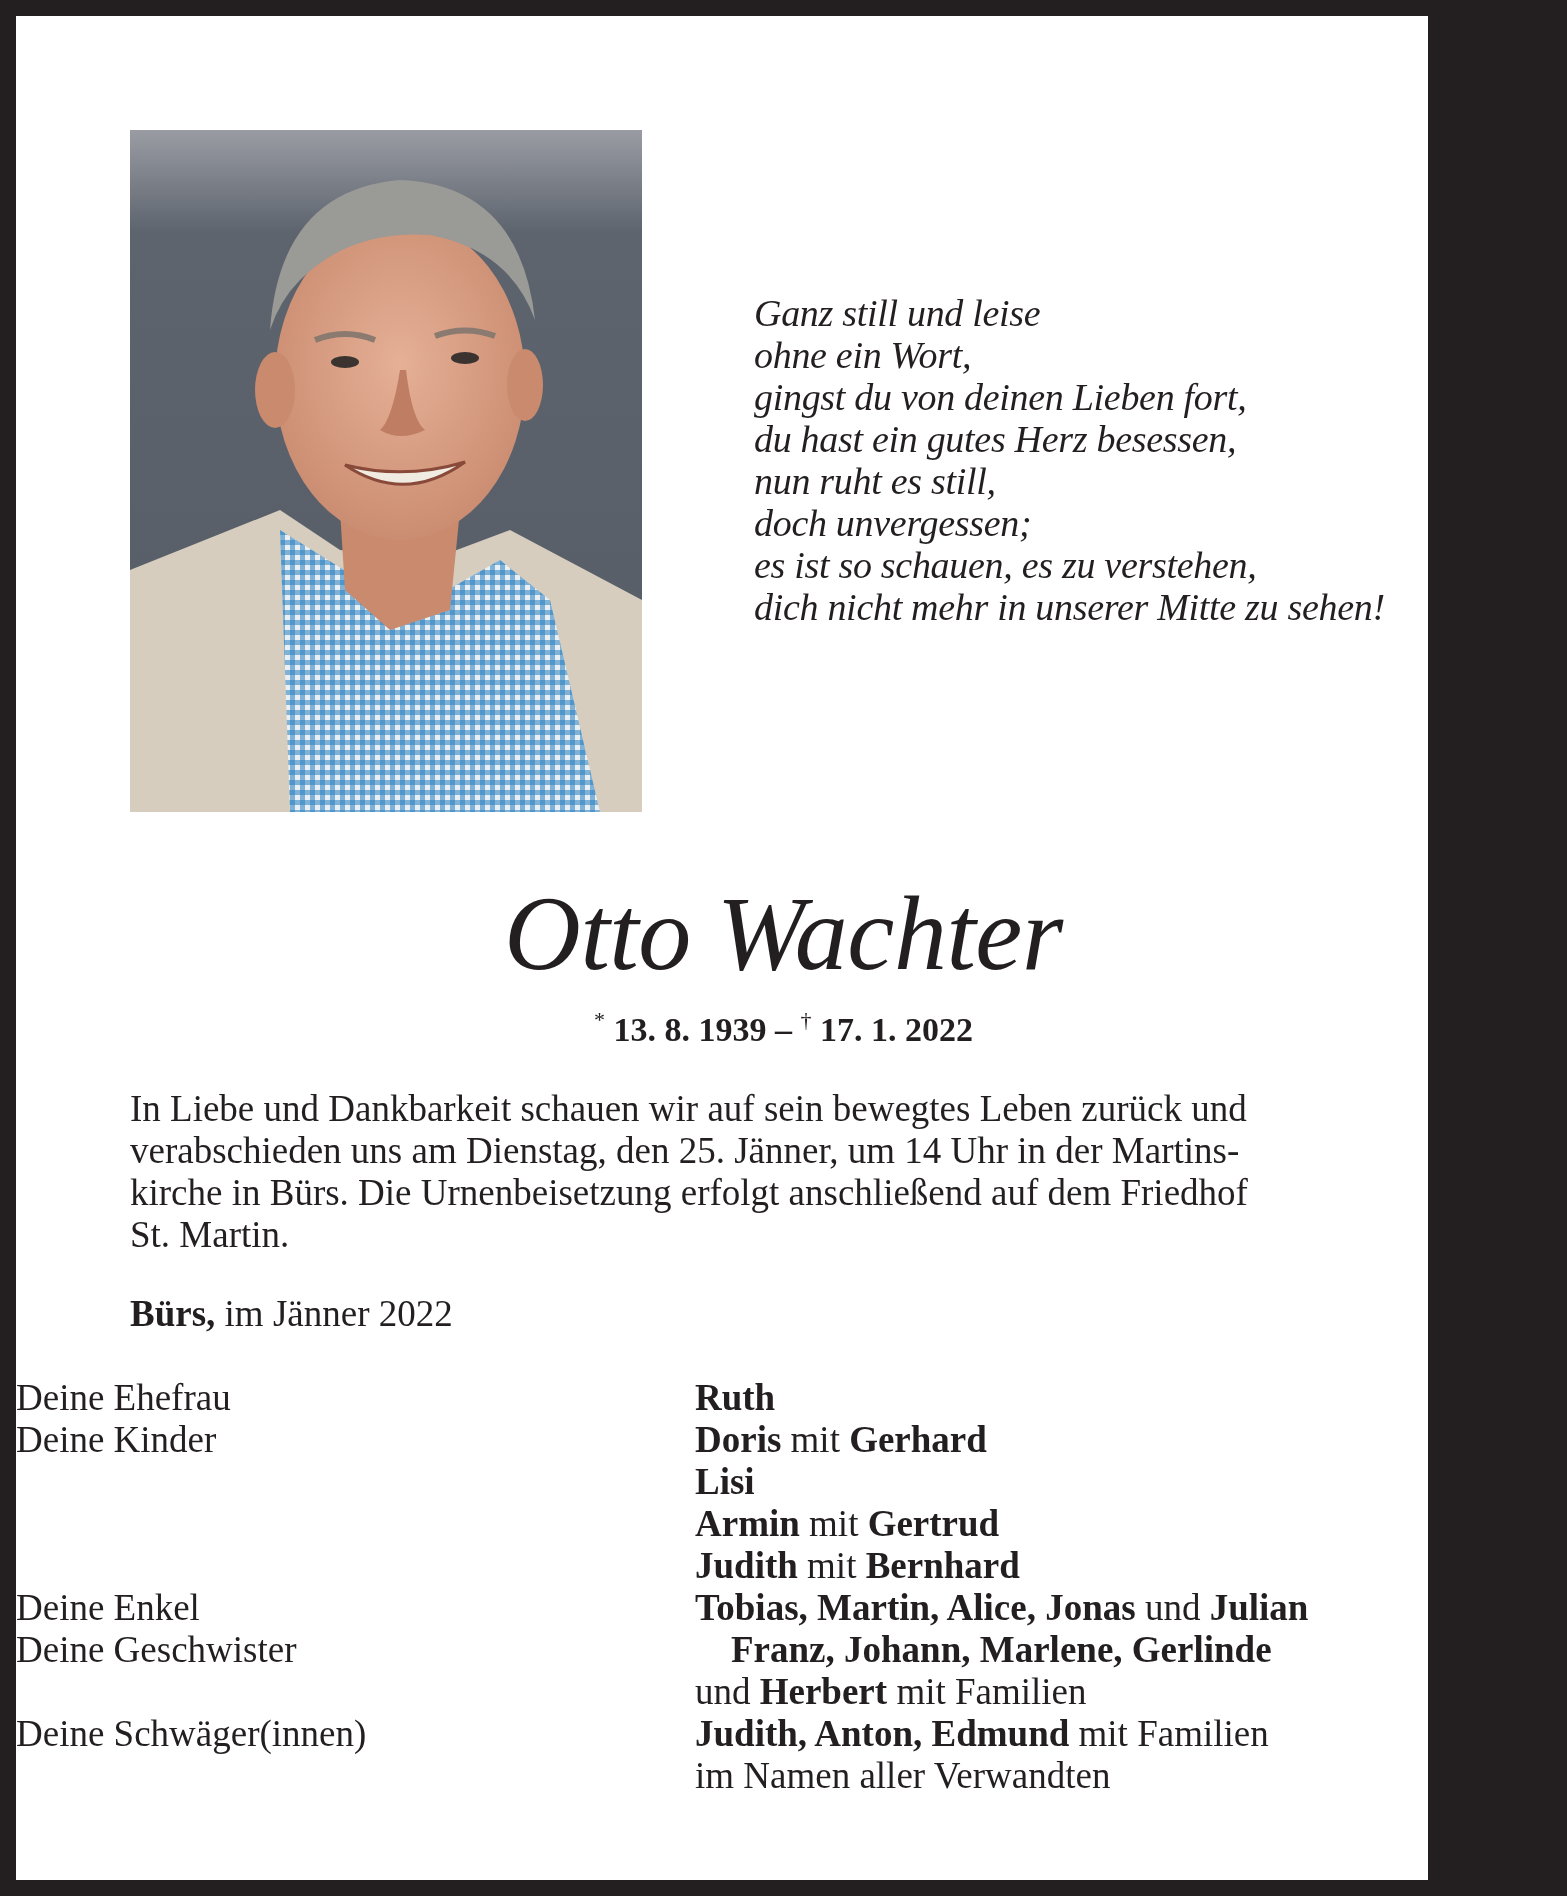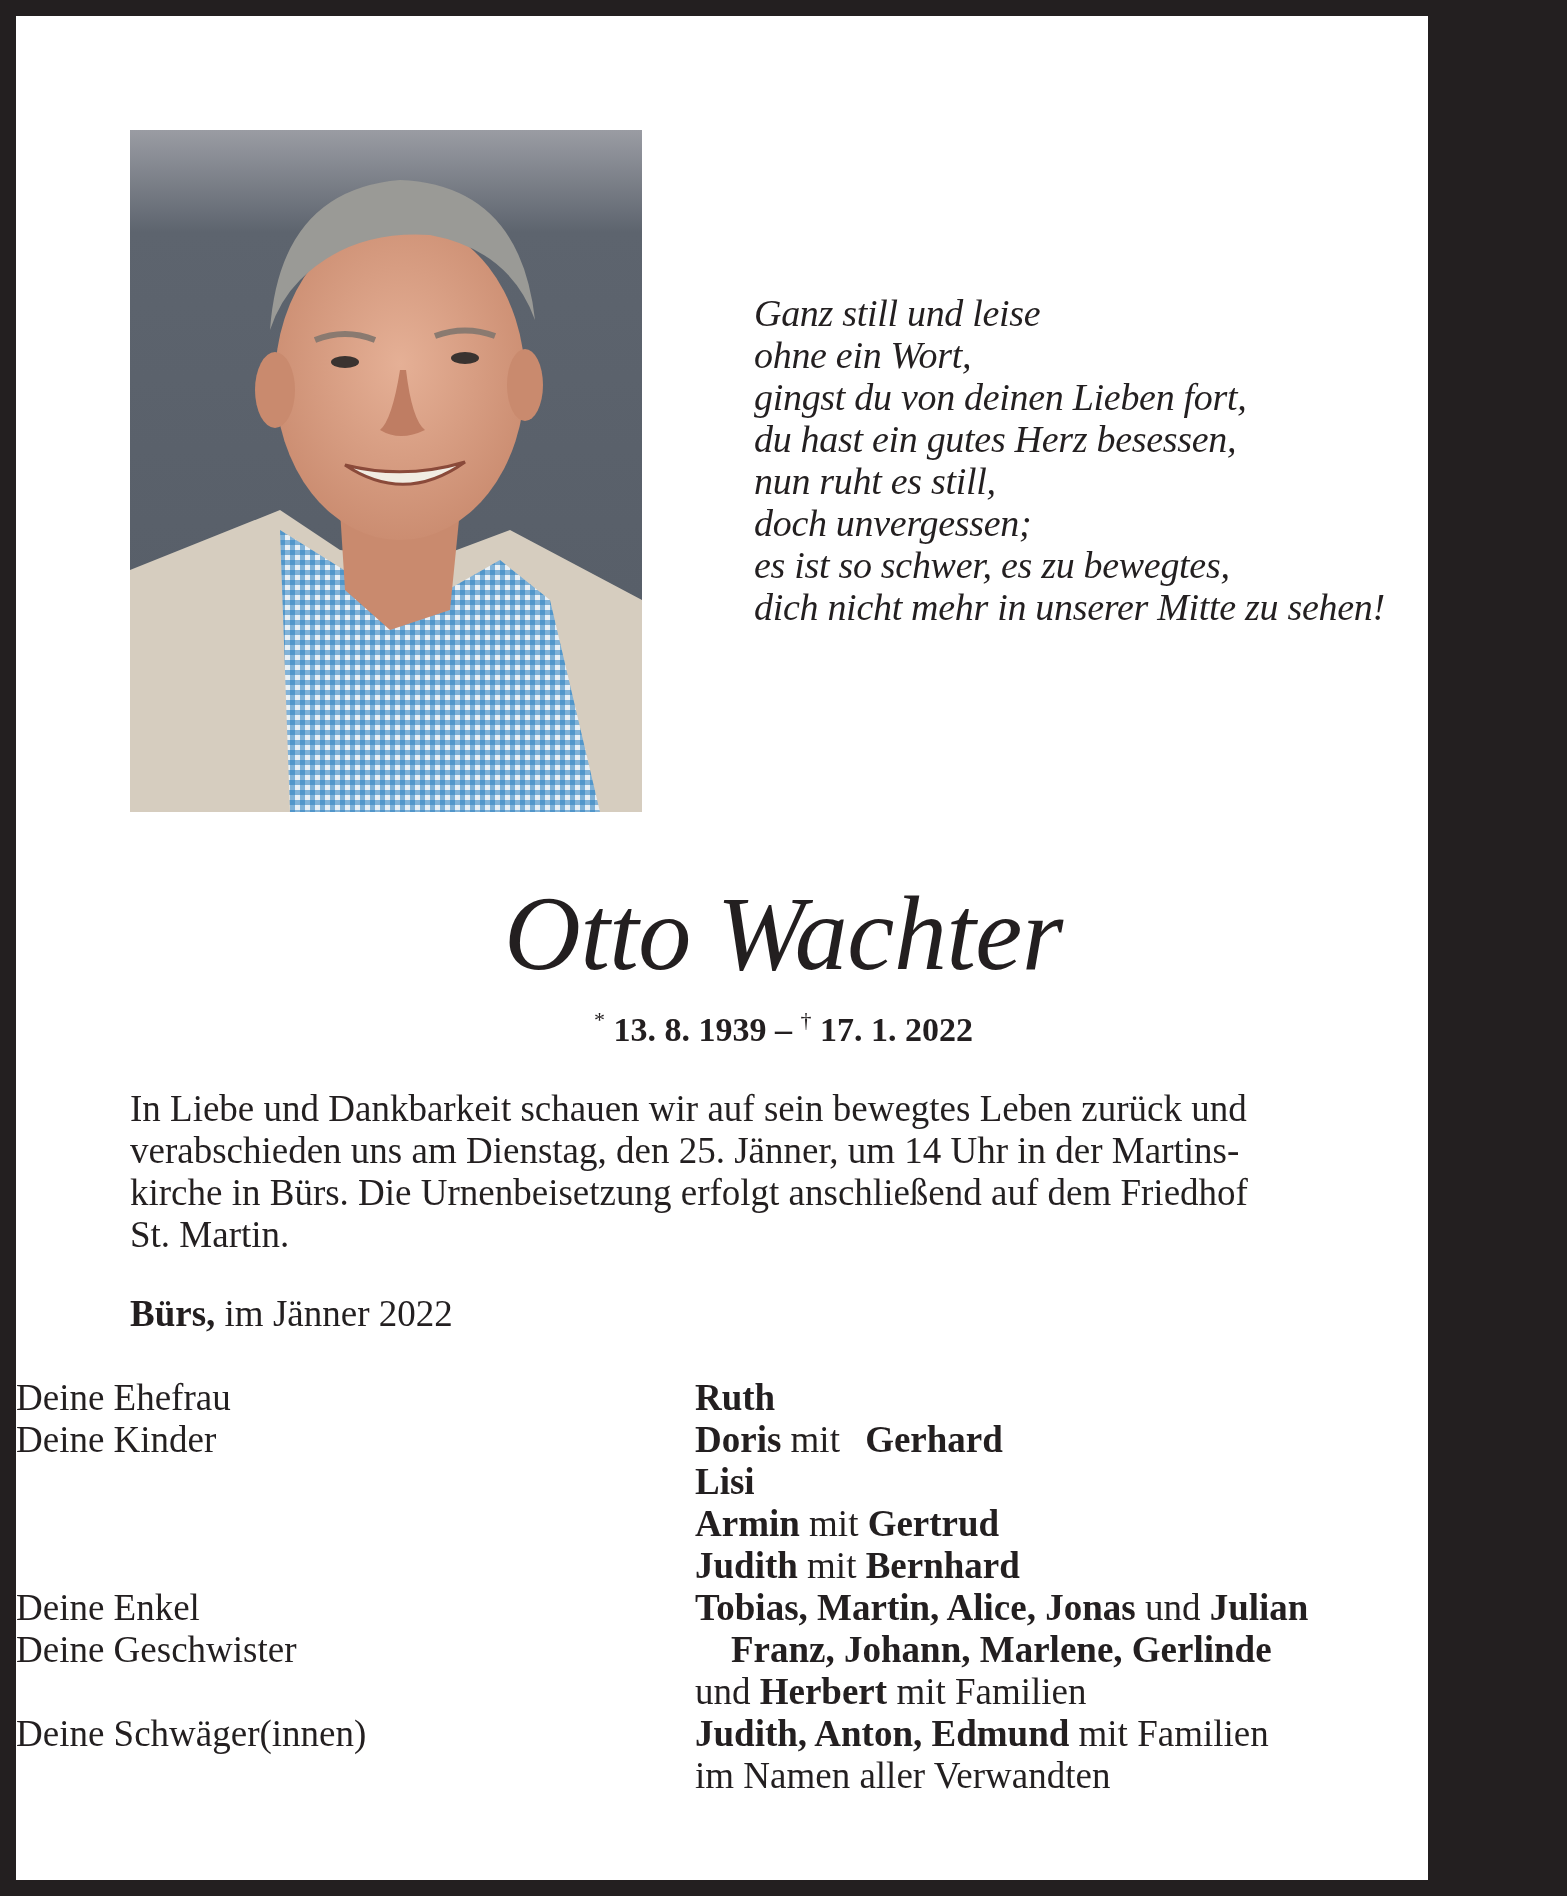--- a/index.html
+++ b/index.html
@@ -171,21 +171,21 @@
     </svg>
   </div>
 
   <div class="poem">
     <span class="poem-line">Ganz still und leise</span>
     <span class="poem-line">ohne ein Wort,</span>
     <span class="poem-line">gingst du von deinen Lieben fort,</span>
     <span class="poem-line">du hast ein gutes Herz besessen,</span>
     <span class="poem-line">nun ruht es still,</span>
     <span class="poem-line">doch unvergessen;</span>
-    <span class="poem-line">es ist so schwer, es zu bewegtes,</span>
+    <span class="poem-line">es ist so schauen, es zu verstehen,</span>
     <span class="poem-line">dich nicht mehr in unserer Mitte zu sehen!</span>
   </div>
 
   <div class="name">Otto Wachter</div>
 
   <div class="dates">
     <span class="sym">*</span>
     <span>13. 8. 1939</span>
     <span>–</span>
     <span class="sym">†</span>
@@ -201,21 +201,21 @@
 
   <div class="place-date"><span class="place">Bürs,</span><span> im Jänner 2022</span></div>
 
   <div class="family" id="family-list">
       <div class="family-row">
         <span class="family-label">Deine Ehefrau</span>
         <span class="family-names"><span class="b" style="white-space: pre;">Ruth</span></span>
       </div>
       <div class="family-row">
         <span class="family-label">Deine Kinder</span>
-        <span class="family-names"><span class="b" style="white-space: pre;">Doris</span><span style="white-space: pre;"> mit </span><span class="b" style="white-space: pre; margin-left: 16px;">Gerhard</span></span>
+        <span class="family-names"><span class="b" style="white-space: pre;">Doris</span><span style="white-space: pre;"> mit </span><span class="b" style="white-space: pre;">Gerhard</span></span>
       </div>
       <div class="family-row">
         <span class="family-label"></span>
         <span class="family-names"><span class="b" style="white-space: pre;">Lisi</span></span>
       </div>
       <div class="family-row">
         <span class="family-label"></span>
         <span class="family-names"><span class="b" style="white-space: pre; text-align: center;">Armin</span><span style="white-space: pre;"> mit </span><span class="b" style="white-space: pre;">Gertrud</span></span>
       </div>
       <div class="family-row">

